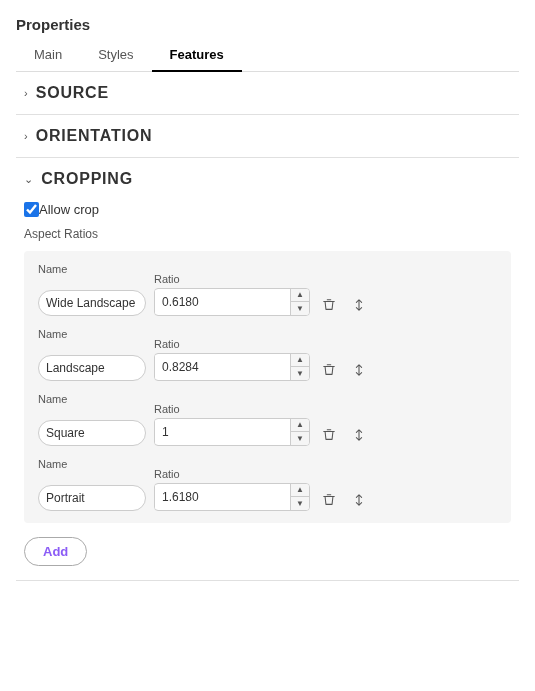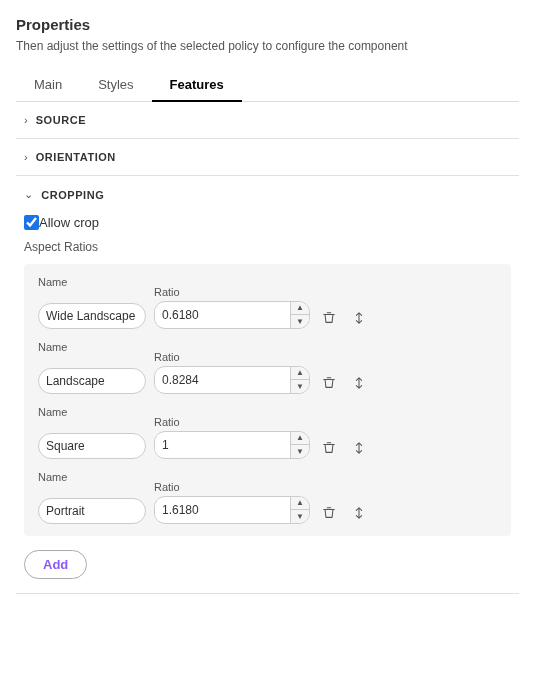--- a/index.html
+++ b/index.html
@@ -55,21 +55,21 @@
       padding: 12px 8px;
       cursor: pointer;
       user-select: none;
     }
     .section-header .chevron {
       margin-right: 8px;
       font-size: 11px;
       color: #555;
     }
     .section-header .section-label {
-      font-size: 11px;
+      font-size: 16px;
       font-weight: 600;
       letter-spacing: 0.05em;
       color: #333;
       text-transform: uppercase;
     }
     .section-content {
       padding: 0 8px 14px 8px;
     }
     .allow-crop-row {
       display: flex;
@@ -129,21 +129,21 @@
     }
     .ratio-input-group {
       display: flex;
       flex-direction: column;
       gap: 3px;
     }
     .ratio-input-wrapper {
       display: flex;
       align-items: center;
       border: 1px solid #ccc;
-      border-radius: 11px;
+      border-radius: 4px;
       background: #fff;
       overflow: hidden;
     }
     .ratio-number-input {
       border: none;
       outline: none;
       padding: 5px 7px;
       font-size: 12px;
       color: #333;
       width: 135px;
@@ -213,21 +213,20 @@
     .move-icon svg {
       width: 14px;
       height: 14px;
     }
   </style>
 </head>
 <body>
 
 <div class="page-wrapper">
   <div class="page-title">Properties</div>
-  <div class="page-subtitle">Then adjust the settings of the selected policy to configure the component</div>
 
   <div class="tabs">
     <button class="tab">Main</button>
     <button class="tab">Styles</button>
     <button class="tab active">Features</button>
   </div>
 
   <div class="section">
     <div class="section-header">
       <span class="chevron">›</span>

